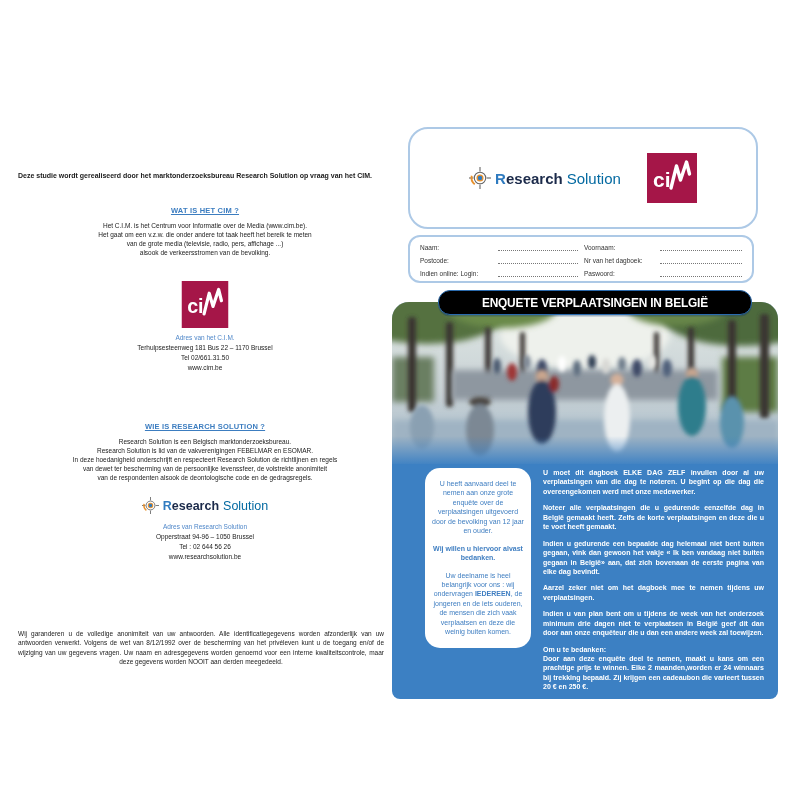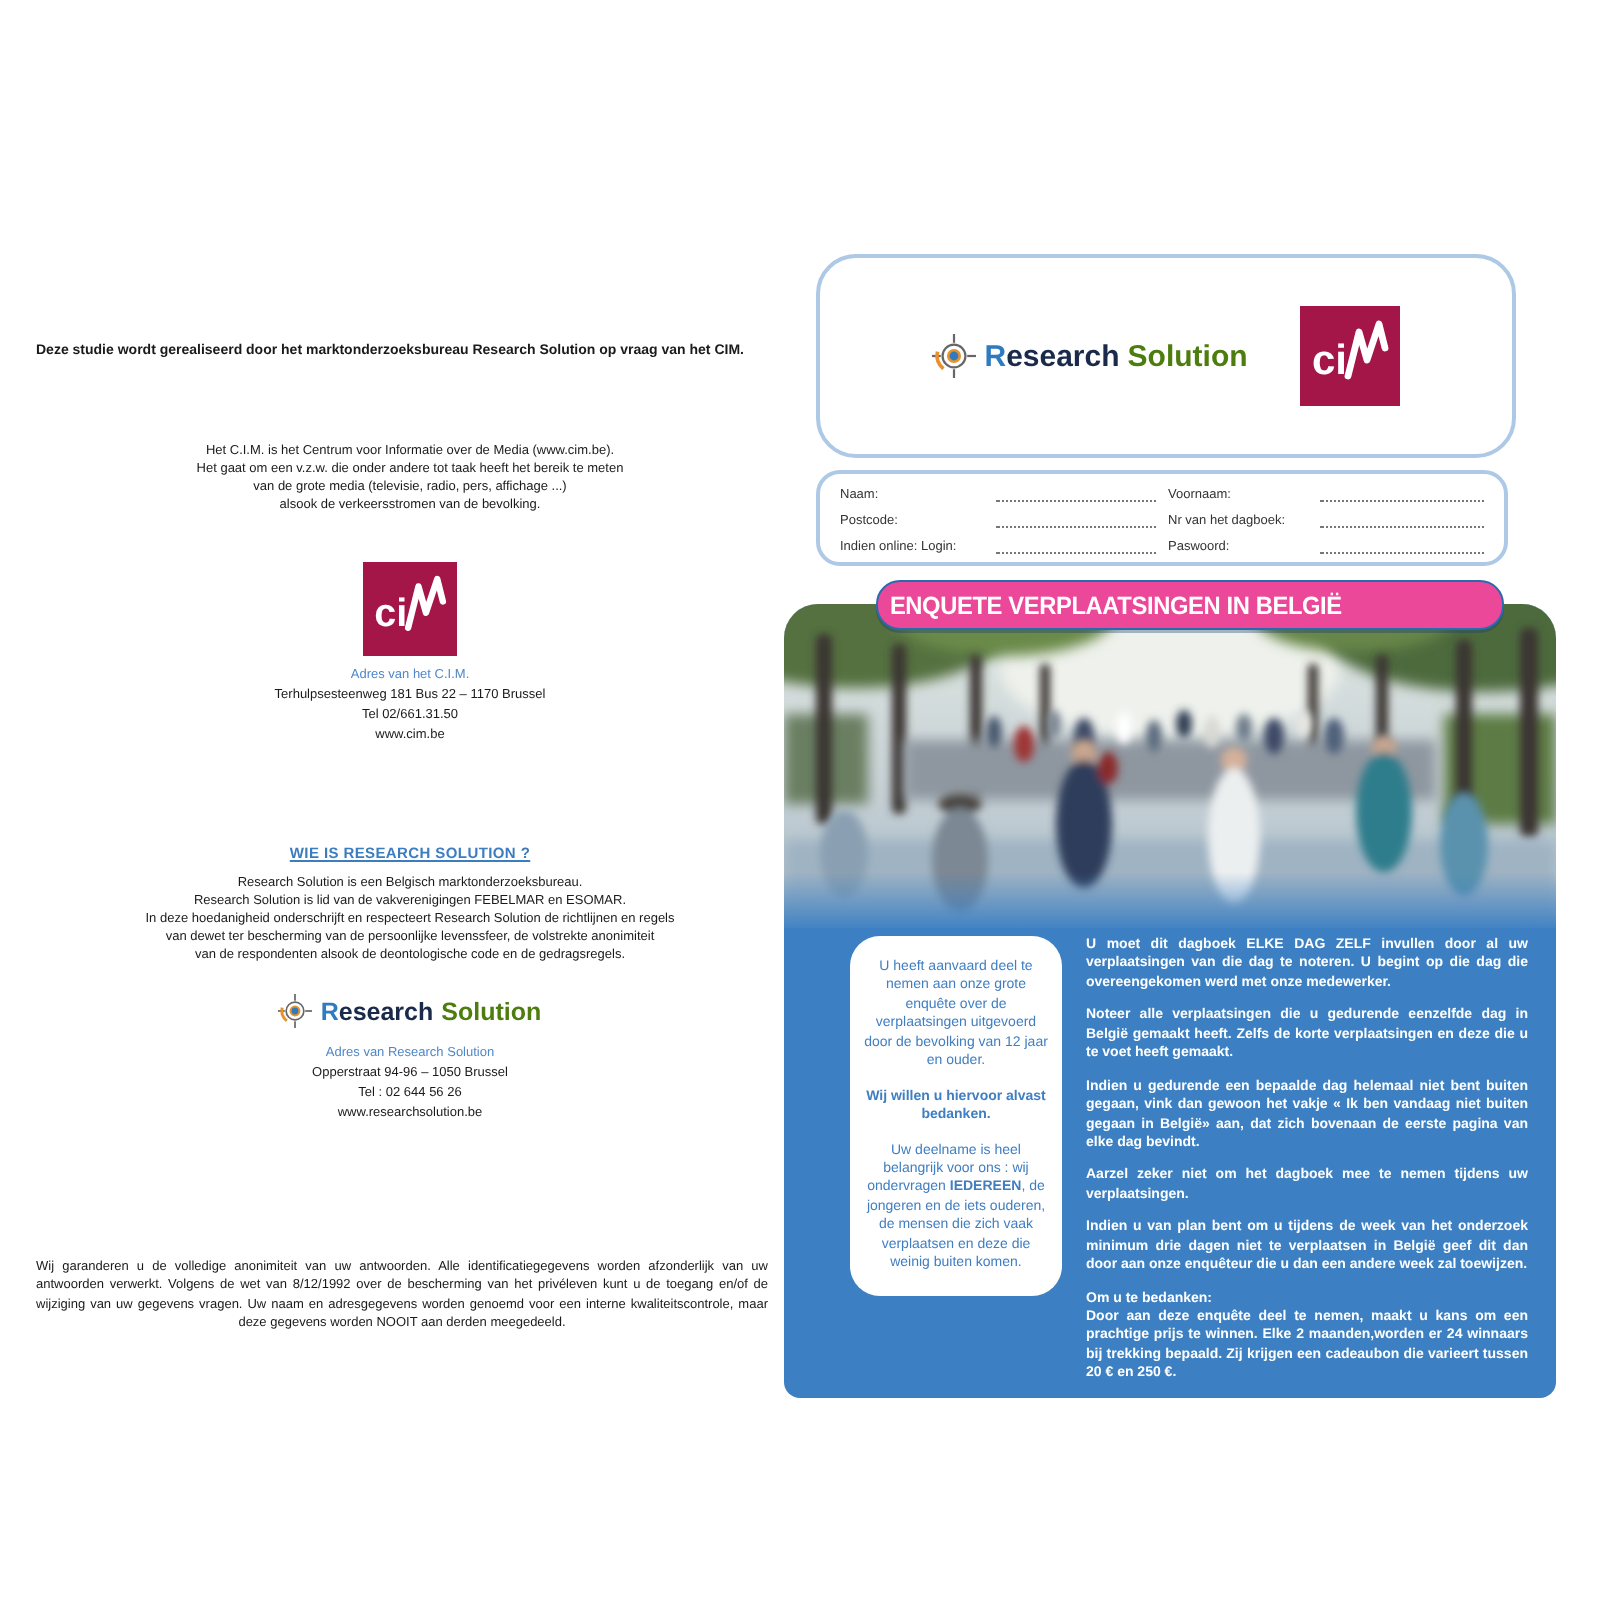--- a/index.html
+++ b/index.html
@@ -10,27 +10,27 @@
   .intro-line{left:18px;top:157px;width:372px;font-size:7px;font-weight:bold;line-height:1.3;}
   .lp-center{left:0;width:410px;text-align:center;}
   .sec-title{font-size:7.5px;font-weight:bold;color:#3c7dc0;text-decoration:underline;letter-spacing:.2px;}
   .lp-body{font-size:6.5px;line-height:1.4;color:#1a1a1a;}
   .addr-label{font-size:6.5px;color:#4f87c9;}
   .addr-lines{font-size:6.5px;line-height:1.5;color:#1a1a1a;}
   .footer-par{left:18px;top:615px;width:366px;font-size:6.5px;line-height:1.45;text-align:justify;text-align-last:center;}
   .rs-logo{display:flex;align-items:center;justify-content:center;gap:4px;}
   .rs-word{font-weight:bold;color:#1b2a4a;}
   .rs-word .cap{color:#2f7bc0;}
-  .rs-sol{color:#4d7c0f;font-weight:bold;}
+  .rs-sol{color:#0369a1;font-weight:normal;}
   
   .logo-box{left:408px;top:113px;width:346px;height:98px;background:#fff;border:2px solid #adc9e6;border-radius:20px;display:flex;align-items:center;justify-content:center;gap:26px;}
   .form-box{left:408px;top:221px;width:346px;height:48px;background:#fff;border:2px solid #adc9e6;border-radius:12px;box-sizing:border-box;padding:6px 10px 4px 10px;display:flex;flex-direction:column;justify-content:space-between;}
   .form-row{display:grid;grid-template-columns:72px 1fr 70px 82px;align-items:end;column-gap:6px;font-size:6.5px;color:#333;}
   .dots{border-bottom:1px dotted #777;height:7px;}
-  .banner{left:438px;top:276px;width:312px;height:23px;background:#ec4899;border:1px solid #2a6aad;border-radius:12px;box-shadow:0 1.5px 0 rgba(20,60,110,.35);display:flex;align-items:center;justify-content:flex-start;z-index:3;}
+  .banner{left:438px;top:276px;width:312px;height:23px;background:#000000;border:1px solid #2a6aad;border-radius:12px;box-shadow:0 1.5px 0 rgba(20,60,110,.35);display:flex;align-items:center;justify-content:center;z-index:3;}
   .banner span{color:#fff;font-weight:bold;font-size:12.5px;letter-spacing:-.2px;transform:scaleX(.95);white-space:nowrap;}
   .panel{left:392px;top:288px;width:386px;height:397px;background:#3c80c3;border-radius:17px 17px 8px 8px;z-index:1;}
   .photo{position:absolute;left:0;top:0;width:386px;height:162px;border-radius:17px 17px 0 0;overflow:hidden;}
   .photo-fade{position:absolute;left:0;top:134px;width:386px;height:30px;background:linear-gradient(to bottom,rgba(60,128,195,0),rgba(60,128,195,1));}
   .panel-content{position:absolute;left:0;top:162px;width:386px;box-sizing:border-box;padding:4px 14px 0 33px;display:flex;gap:12px;align-items:flex-start;}
   .intro-box{width:106px;box-sizing:border-box;background:#ffffff;border-radius:15px;padding:11px 7px;color:#3f7ec1;font-size:7px;line-height:1.35;text-align:center;flex:none;}
   .intro-box p{margin:0 0 8px 0;}
   .intro-box p:last-child{margin-bottom:0;}
   .ib-bold{font-weight:bold;}
   .instructions{flex:1;color:#ffffff;font-weight:bold;font-size:7px;line-height:1.35;text-align:justify;}
@@ -56,20 +56,21 @@
       <path d="M5.2,15.8 A7.6,7.6 0 0 1 2.5,8.0" fill="none" stroke="#e8912d" stroke-width="1.7"></path>
       <circle cx="10" cy="10" r="2.6" fill="#2f7bc0" stroke="#e8912d" stroke-width="1.2"></circle>
     </symbol>
   </defs>
 </svg>
 
 <div style="position:absolute;inset:0;">
 
   <div class="abs intro-line">Deze studie wordt gerealiseerd door het marktonderzoeksbureau Research Solution op vraag van het CIM.</div>
 
+  <div class="abs lp-center sec-title" style="top:192px;">WAT IS HET CIM ?</div>
   <div class="abs lp-center lp-body pre" style="top:207px;">Het C.I.M. is het Centrum voor Informatie over de Media (www.cim.be).
 Het gaat om een v.z.w. die onder andere tot taak heeft het bereik te meten
 van de grote media (televisie, radio, pers, affichage ...)
 alsook de verkeersstromen van de bevolking.</div>
 
   <div class="abs" style="left:181px;top:267px;width:48px;height:47px;">
     <svg width="48" height="47" viewBox="0 0 50 50">
         <use href="#cim-sym"></use>
       </svg>
   </div>

